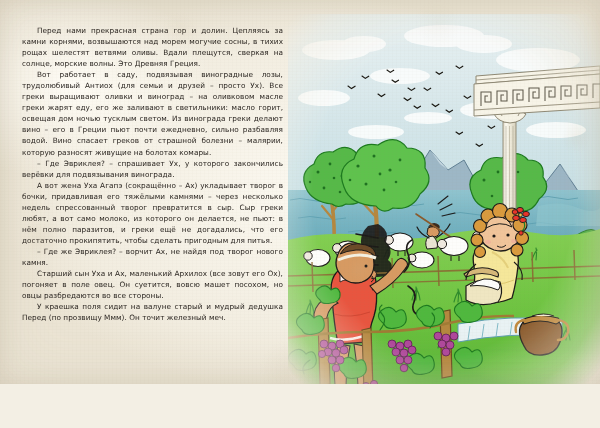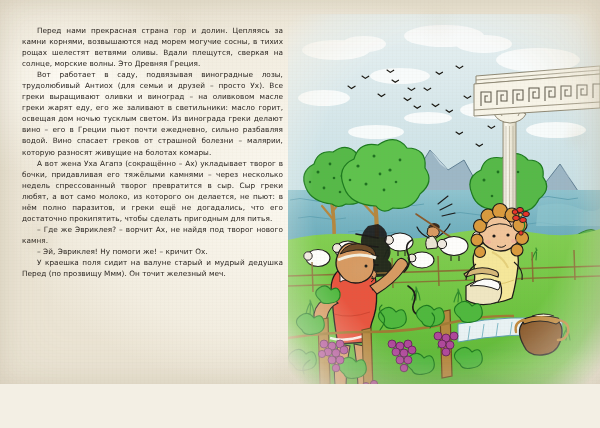--- a/index.html
+++ b/index.html
@@ -114,23 +114,24 @@
 </style>
 </head>
 <body>
 
 <div id="spread">
 
   <div id="left-page">
     <div id="body-text">
       <p>Перед нами прекрасная страна гор и долин. Цепляясь за камни корнями, возвышаются над морем могучие сосны, в тихих рощах шелестят ветвями оливы. Вдали плещутся, сверкая на солнце, морские волны. Это Древняя Греция.</p>
       <p>Вот работает в саду, подвязывая виноградные лозы, трудолюбивый Антиох (для семьи и друзей – просто Ух). Все греки выращивают оливки и виноград – на оливковом масле греки жарят еду, его же заливают в светильники: масло горит, освещая дом ночью тусклым светом. Из винограда греки делают вино – его в Греции пьют почти ежедневно, сильно разбавляя водой. Вино спасает греков от страшной болезни – малярии, которую разносят живущие на болотах комары.</p>
+      <p>– Где Эвриклея? – спрашивает Ух, у которого закончились верёвки для подвязывания винограда.</p>
       <p>А вот жена Уха Агапэ (сокращённо – Ах) укладывает творог в бочки, придавливая его тяжёлыми камнями – через несколько недель спрессованный творог превратится в сыр. Сыр греки любят, а вот само молоко, из которого он делается, не пьют: в нём полно паразитов, и греки ещё не догадались, что его достаточно прокипятить, чтобы сделать пригодным для питья.</p>
       <p>– Где же Эвриклея? – ворчит Ах, не найдя под творог нового камня.</p>
-      <p>– Эй, Эвриклея! Ну помоги же! – кричит Ох.</p>
+      <p>Старший сын Уха и Ах, маленький Архилох (все зовут его Ох), погоняет в поле овец. Он суетится, вовсю машет посохом, но овцы разбредаются во все стороны.</p>
       <p>У краешка поля сидит на валуне старый и мудрый дедушка Перед (по прозвищу Ммм). Он точит железный меч.</p>
     </div>
     <div id="page-number-left">6</div>
   </div>
 
   <div id="right-page">
     <div id="illustration">
       <svg viewBox="0 0 312 378" xmlns="http://www.w3.org/2000/svg">
         <defs>
 

